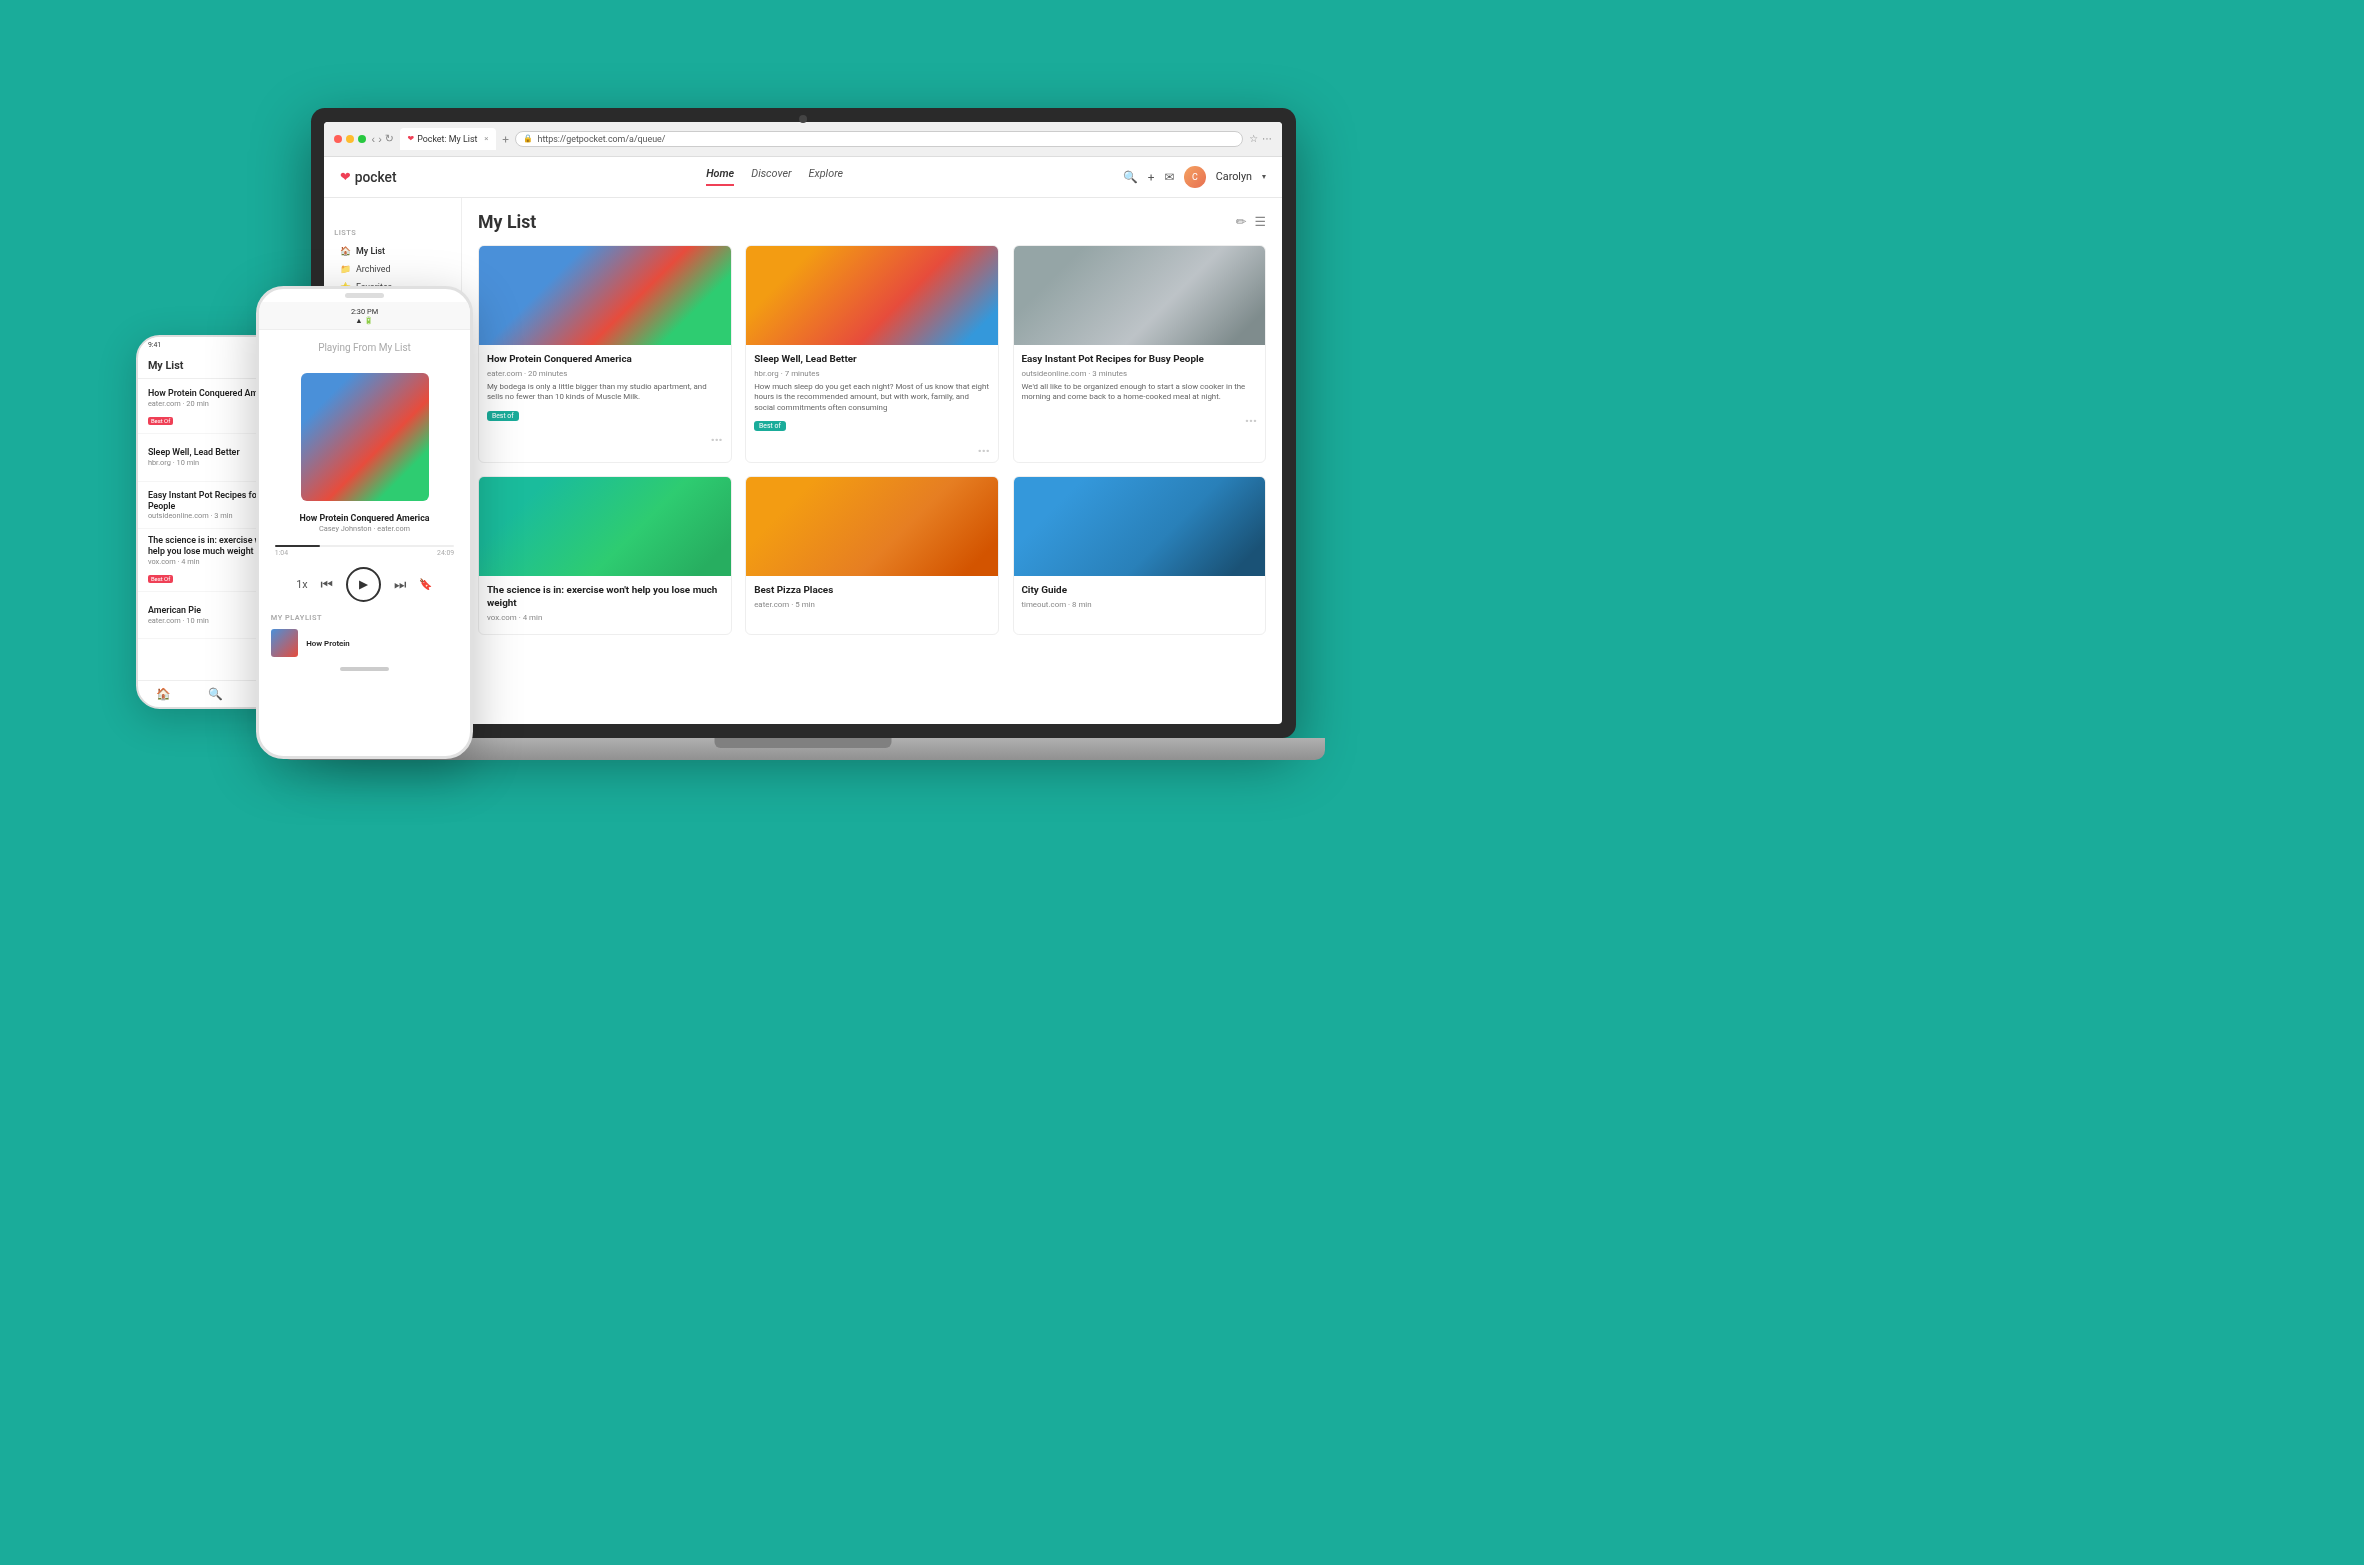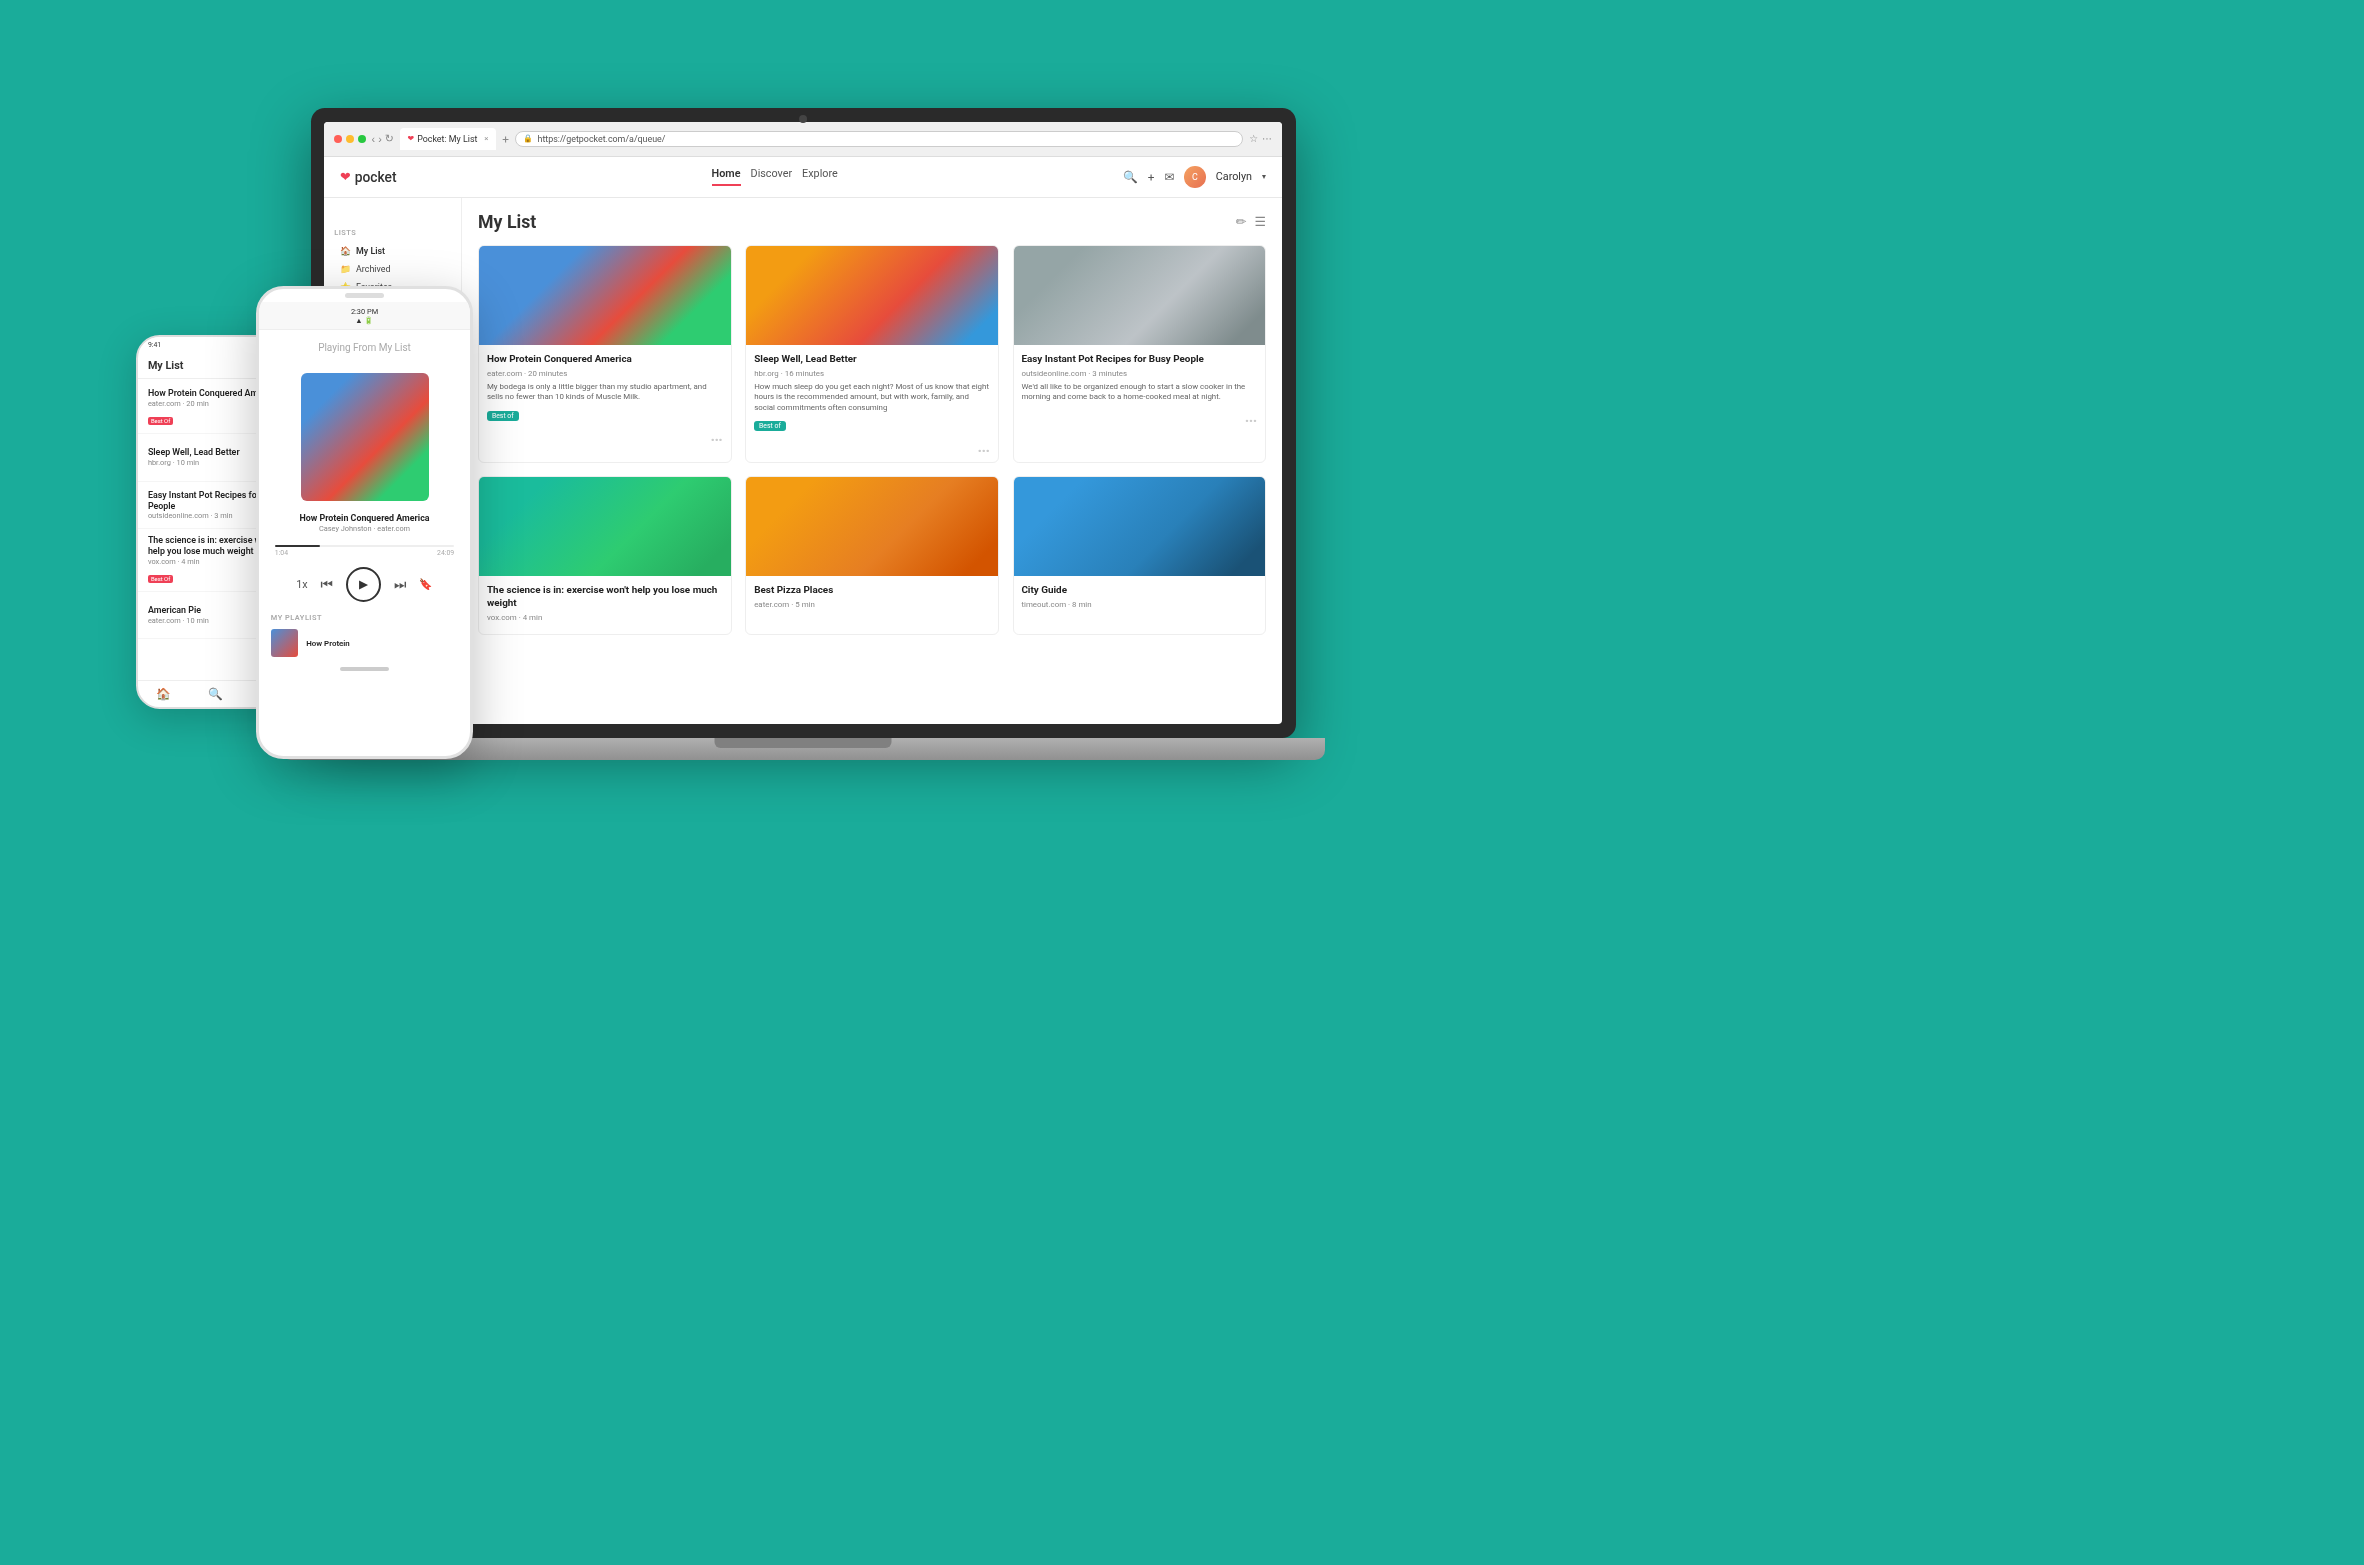--- a/index.html
+++ b/index.html
@@ -143,21 +143,21 @@
       height: 41px;
       display: flex;
       align-items: center;
       flex-shrink: 0;
     }
     .pocket-logo {
       display: flex; align-items: center; gap: 3.9px; margin-right: 29.6px;
     }
     .pocket-logo-icon { color: #ef4056; font-size: 12.8px; }
     .pocket-logo-text { font-size: 13.8px; color: #333; font-weight: 500; }
-    .pocket-nav { display: flex; gap: 10px; flex: 1; justify-content: center; }
+    .pocket-nav { display: flex; gap: 17px; flex: 1; justify-content: center; font-style: italic; }
     .pocket-nav-item {
       font-size: 10.8px; color: #555; cursor: pointer; padding-bottom: 3.9px;
     }
     .pocket-nav-item.active {
       color: #333; font-weight: 600;
       border-bottom: 2px solid #ef4056;
     }
     .pocket-header-actions {
       display: flex; align-items: center; gap: 9.9px;
     }
@@ -578,21 +578,21 @@
                 <span class="article-dots">•••</span>
               </div>
             </div>
 
             <div class="article-card">
               <div class="thumb-sleep article-thumb"></div>
               <div class="article-info">
                 <div class="article-title">Sleep Well, Lead Better</div>
                 <div class="article-meta">
                   <span>hbr.org</span>
-                  · <span>16 minutes</span>
+                  · <span>7 minutes</span>
                 </div>
                 <div class="article-excerpt">How much sleep do you get each night? Most of us know that eight hours is the recommended amount, but with work, family, and social commitments often consuming</div>
                 <span class="article-tag">Best of</span>
               </div>
               <div class="article-footer">
                 <span class="article-dots">•••</span>
               </div>
             </div>
 
             <div class="article-card">

